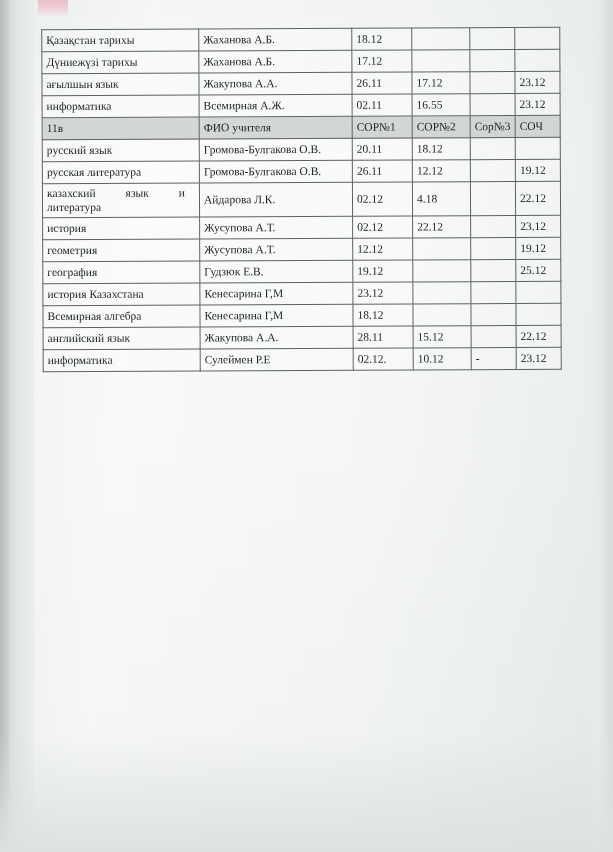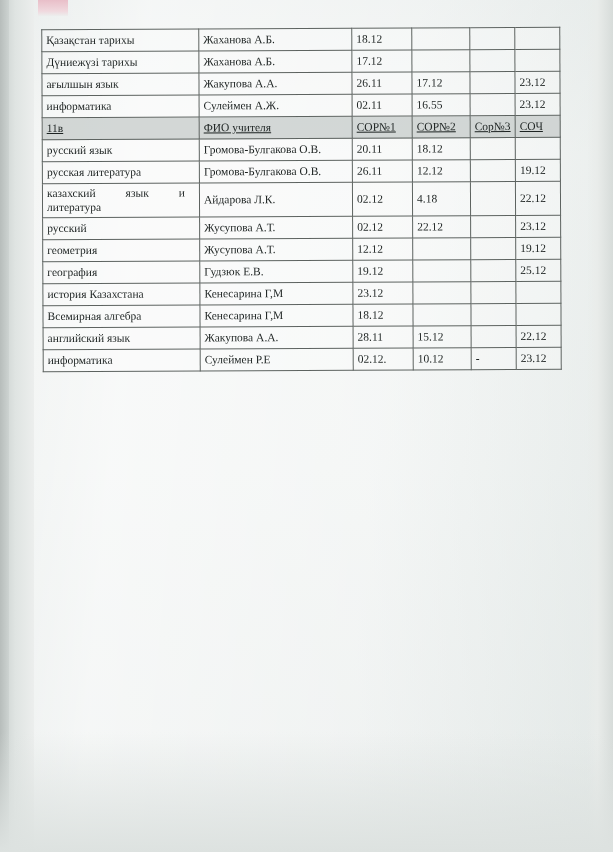--- a/index.html
+++ b/index.html
@@ -95,21 +95,20 @@
   col.c-subject { width: 157px; }
   col.c-teacher { width: 153px; }
   col.c-d1 { width: 60px; }
   col.c-d2 { width: 58px; }
   col.c-d3 { width: 45px; }
   col.c-d4 { width: 45px; }
 
   tr.header-row td {
     background: rgba(196,201,199,0.72);
     font-size: 11.5px;
-    text-decoration: underline;
   }
   td.subject { padding-left: 5px; }
   td.subject.justify {
     text-align: justify;
     text-align-last: justify;
     padding-right: 14px;
   }
   td.tall { height: 30px; }
   td.date { font-size: 11px; }
 </style>
@@ -154,21 +153,21 @@
         <tr>
           <td class="subject">ағылшын язык</td>
           <td>Жакупова А.А.</td>
           <td class="date">26.11</td>
           <td class="date">17.12</td>
           <td class="date"></td>
           <td class="date">23.12</td>
         </tr>
         <tr>
           <td class="subject">информатика</td>
-          <td>Сулеймен А.Ж.</td>
+          <td>Всемирная А.Ж.</td>
           <td class="date">02.11</td>
           <td class="date">16.55</td>
           <td class="date"></td>
           <td class="date">23.12</td>
         </tr>
         <tr class="header-row">
           <td class="subject">11в</td>
           <td>ФИО учителя</td>
           <td class="date">СОР№1</td>
           <td class="date">СОР№2</td>
@@ -193,21 +192,21 @@
         </tr>
         <tr>
           <td class="subject justify tall">казахский язык и литература</td>
           <td class="tall">Айдарова Л.К.</td>
           <td class="date tall">02.12</td>
           <td class="date tall">4.18</td>
           <td class="date tall"></td>
           <td class="date tall">22.12</td>
         </tr>
         <tr>
-          <td class="subject">русский</td>
+          <td class="subject">история</td>
           <td>Жусупова А.Т.</td>
           <td class="date">02.12</td>
           <td class="date">22.12</td>
           <td class="date"></td>
           <td class="date">23.12</td>
         </tr>
         <tr>
           <td class="subject">геометрия</td>
           <td>Жусупова А.Т.</td>
           <td class="date">12.12</td>

